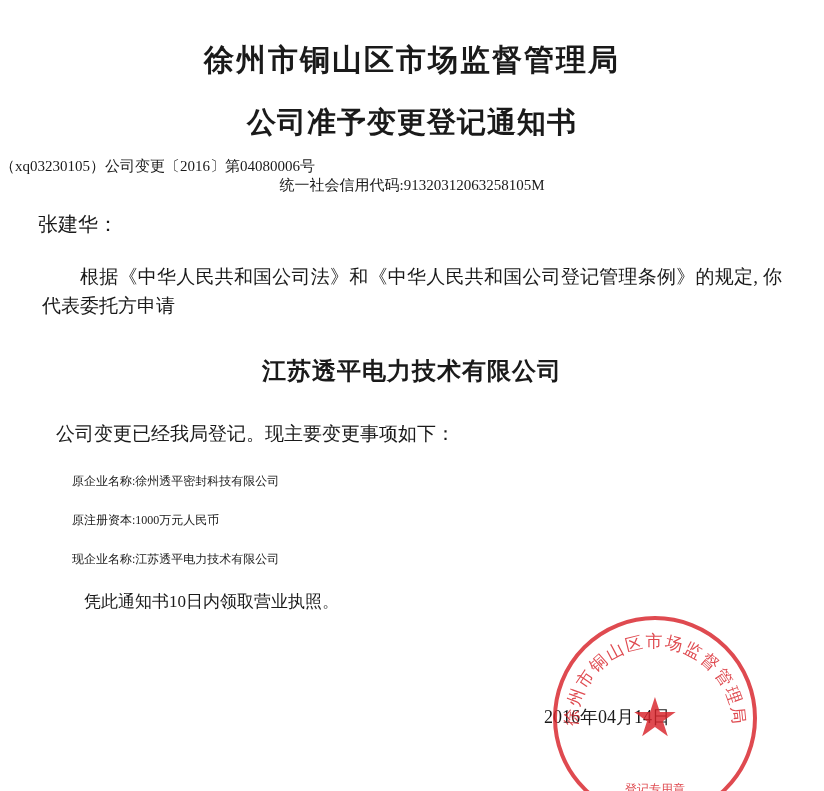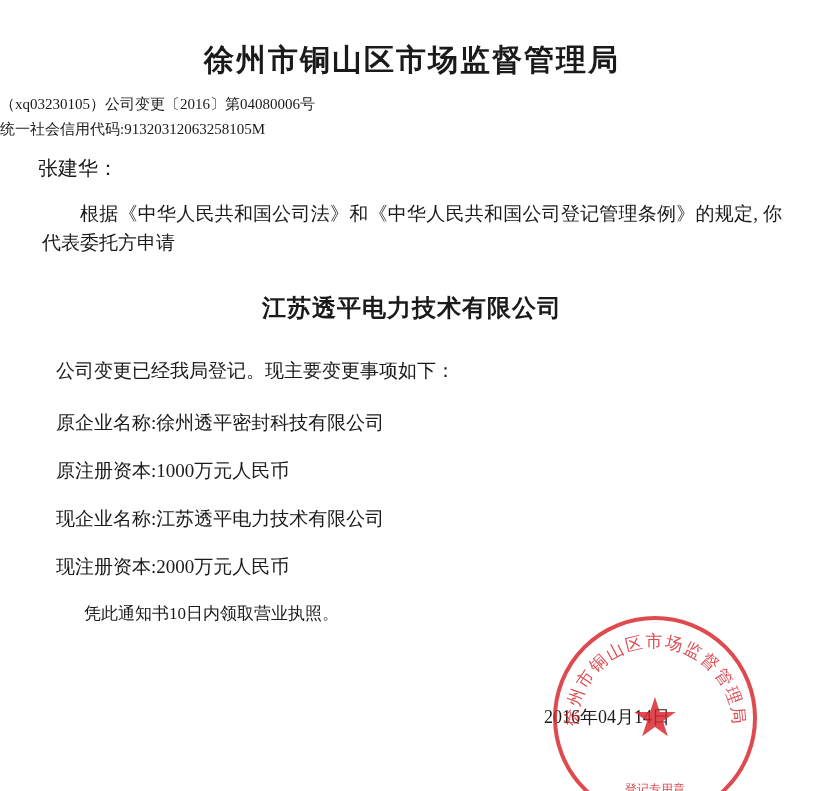--- a/index.html
+++ b/index.html
@@ -35,52 +35,54 @@
     letter-spacing: 1px;
     margin-top: 22px;
     font-family: "DejaVu Serif", "Liberation Serif", serif;
   }
   .doc-number {
     font-size: 15px;
     margin-top: 14px;
     letter-spacing: 0px;
   }
   .doc-credit {
+    text-align: center;
     font-size: 15px;
-    margin-top: 6px;
+    margin-top: 0;
   }
   .addressee {
     font-size: 20px;
     font-weight: normal;
     margin: 16px 0 0 38px;
   }
   .body-para {
     font-size: 19px;
     line-height: 1.55;
-    margin: 17px 42px 0 42px;
+    margin: 24px 42px 0 42px;
     text-align: justify;
     text-indent: 38px;
   }
   .company-name {
     text-align: center;
     font-size: 24px;
     font-weight: bold;
     letter-spacing: 1px;
     margin-top: 34px;
   }
   .lead-in {
     font-size: 19px;
     margin: 34px 0 0 56px;
   }
   .item-list {
     margin: 26px 0 0 56px;
   }
   .item {
-    font-size: 19px;
+    font-size: 12px;
     margin-bottom: 22px;
+    margin-left: 16px;
   }
   .notice-line {
     font-size: 17px;
     margin: 4px 0 16px 84px;
   }
   .date-line {
     position: absolute;
     right: 154px;
     top: 665px;
     font-size: 18px;
@@ -133,38 +135,38 @@
     color: #d8232a;
   }
 </style>
 </head>
 <body>
 
 <div class="page">
 
   <div class="doc-title">徐州市铜山区市场监督管理局</div>
 
+  <div class="doc-subtitle">公司准予变更登记通知书</div>
 
   <div class="doc-number">（xq03230105）公司变更〔2016〕第04080006号</div>
 
   <div class="doc-credit">统一社会信用代码:91320312063258105M</div>
 
   <div class="addressee">张建华：</div>
 
   <div class="body-para">根据《中华人民共和国公司法》和《中华人民共和国公司登记管理条例》的规定, 你代表委托方申请</div>
 
   <div class="company-name">江苏透平电力技术有限公司</div>
 
   <div class="lead-in">公司变更已经我局登记。现主要变更事项如下：</div>
 
   <div class="item-list">
     <div class="item">原企业名称:徐州透平密封科技有限公司</div>
     <div class="item">原注册资本:1000万元人民币</div>
     <div class="item">现企业名称:江苏透平电力技术有限公司</div>
-    <div class="item">现注册资本:2000万元人民币</div>
   </div>
 
   <div class="notice-line">凭此通知书10日内领取营业执照。</div>
 
   <div class="date-line">2016年04月14日</div>
 
   <div class="seal">
     <div class="seal-inner">
       <svg class="seal-arc-text" viewBox="0 0 196 196">
         <defs>

